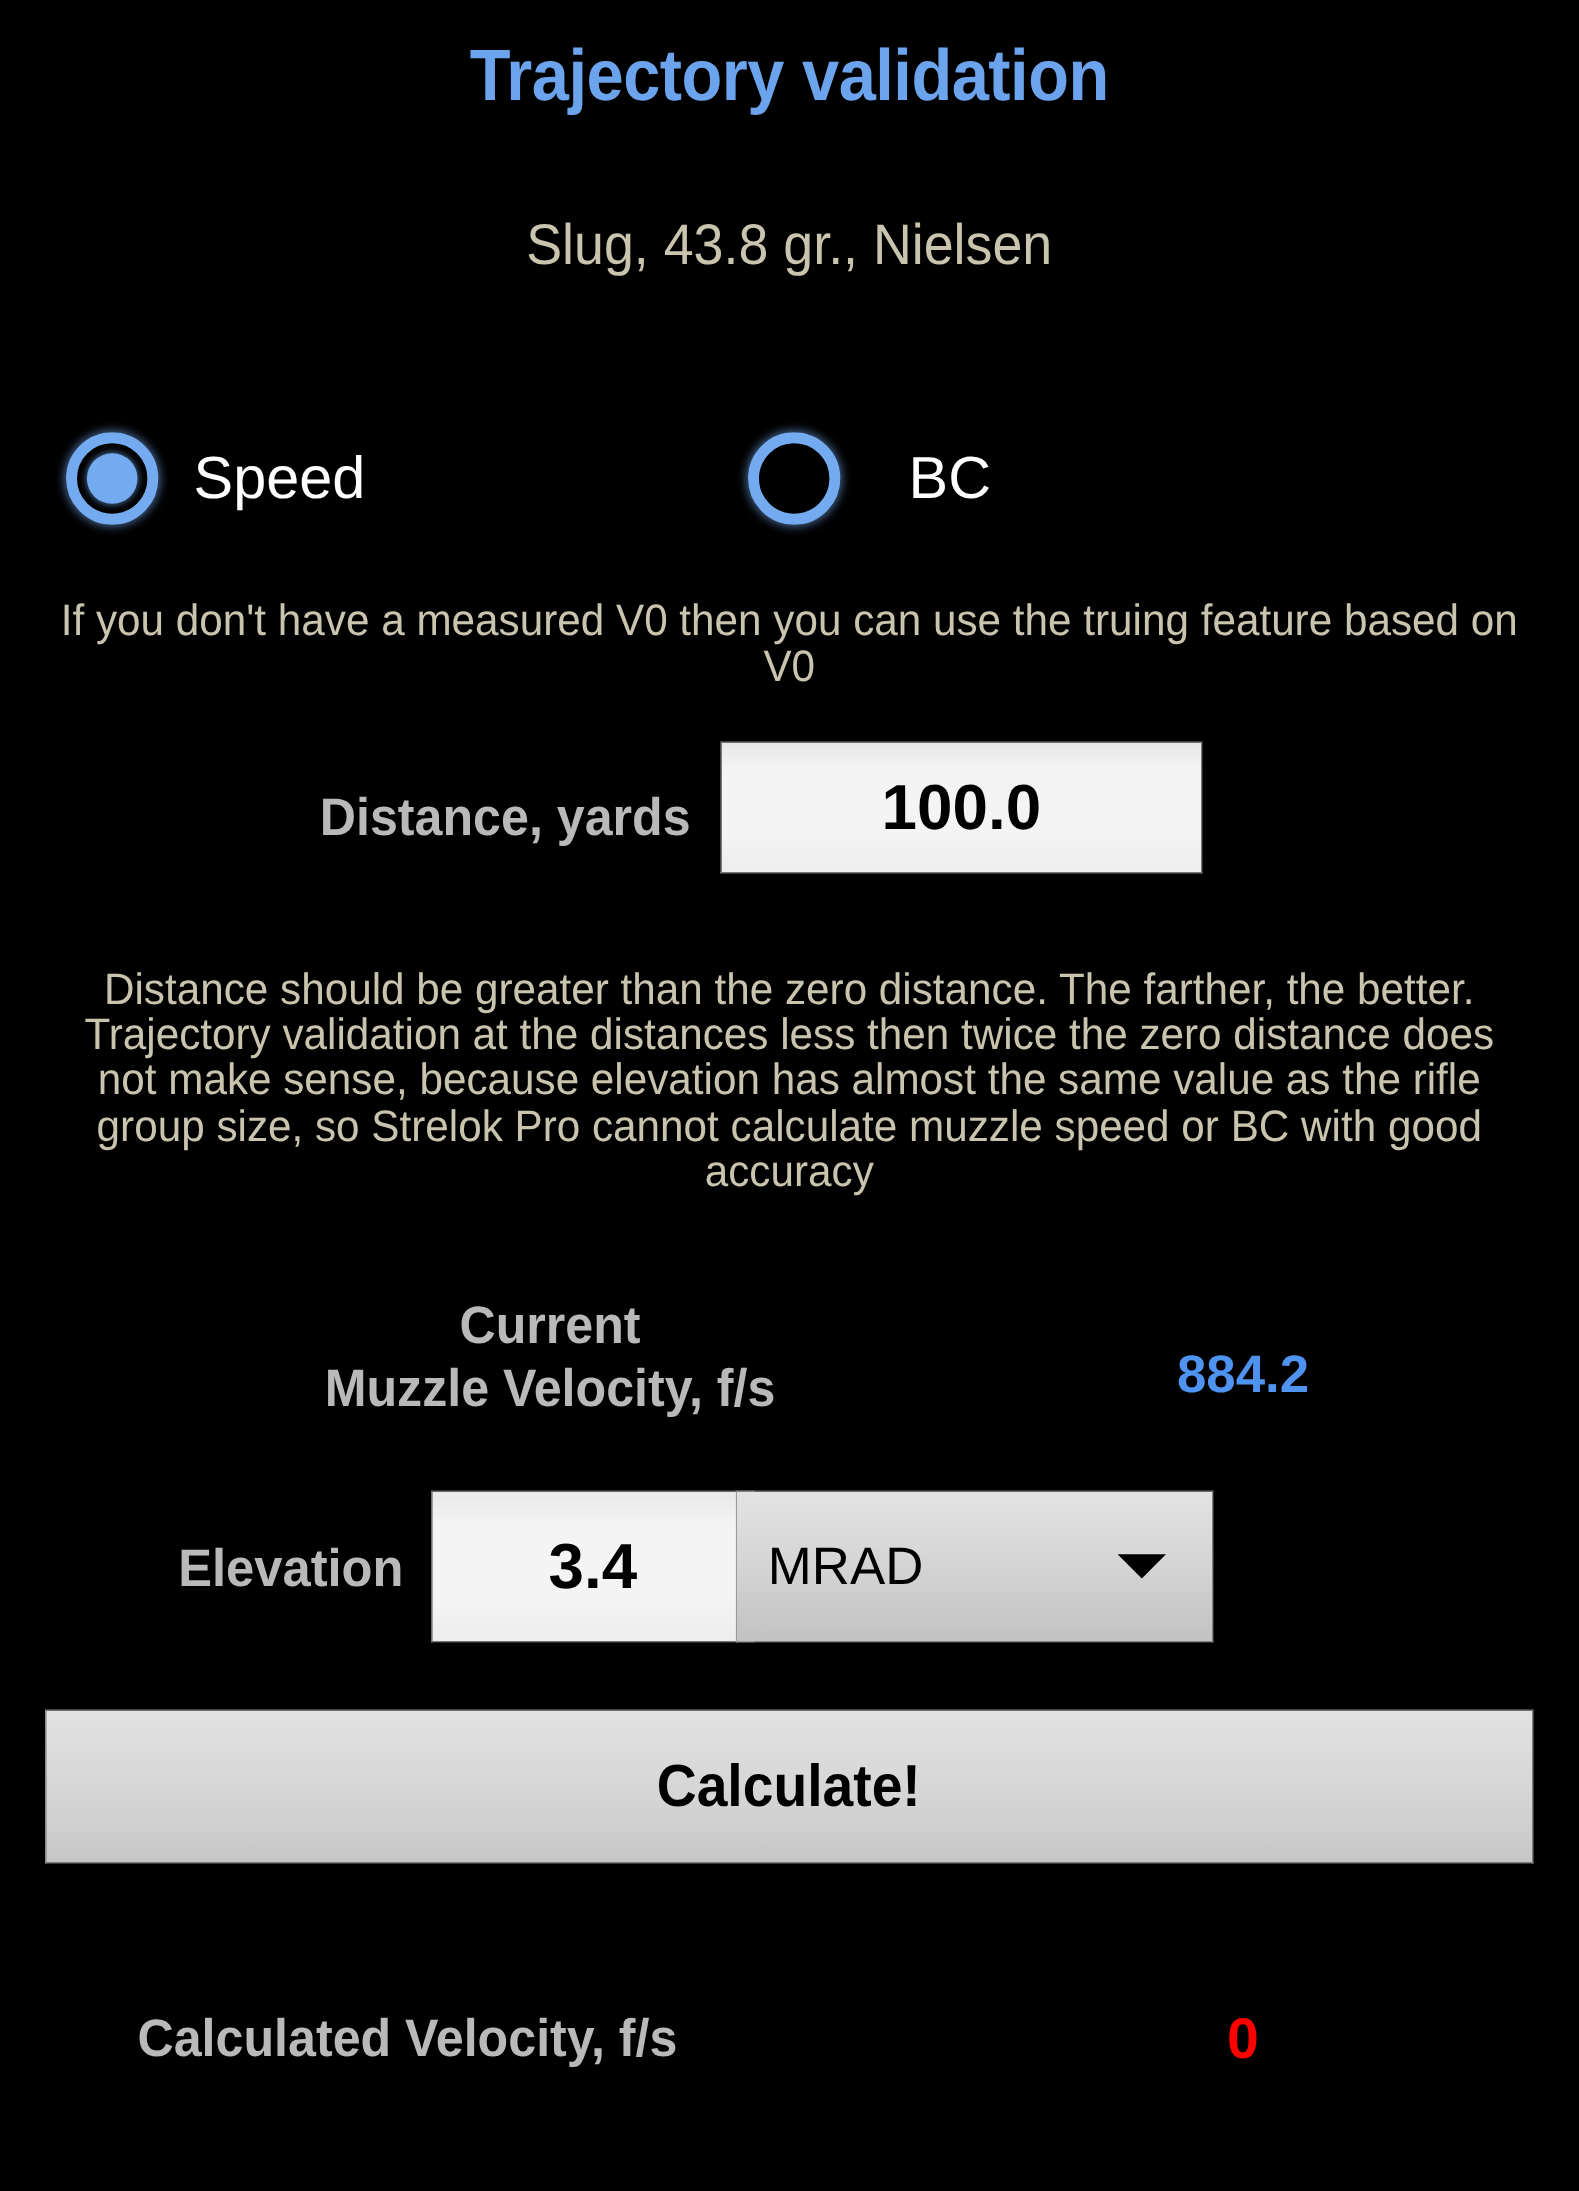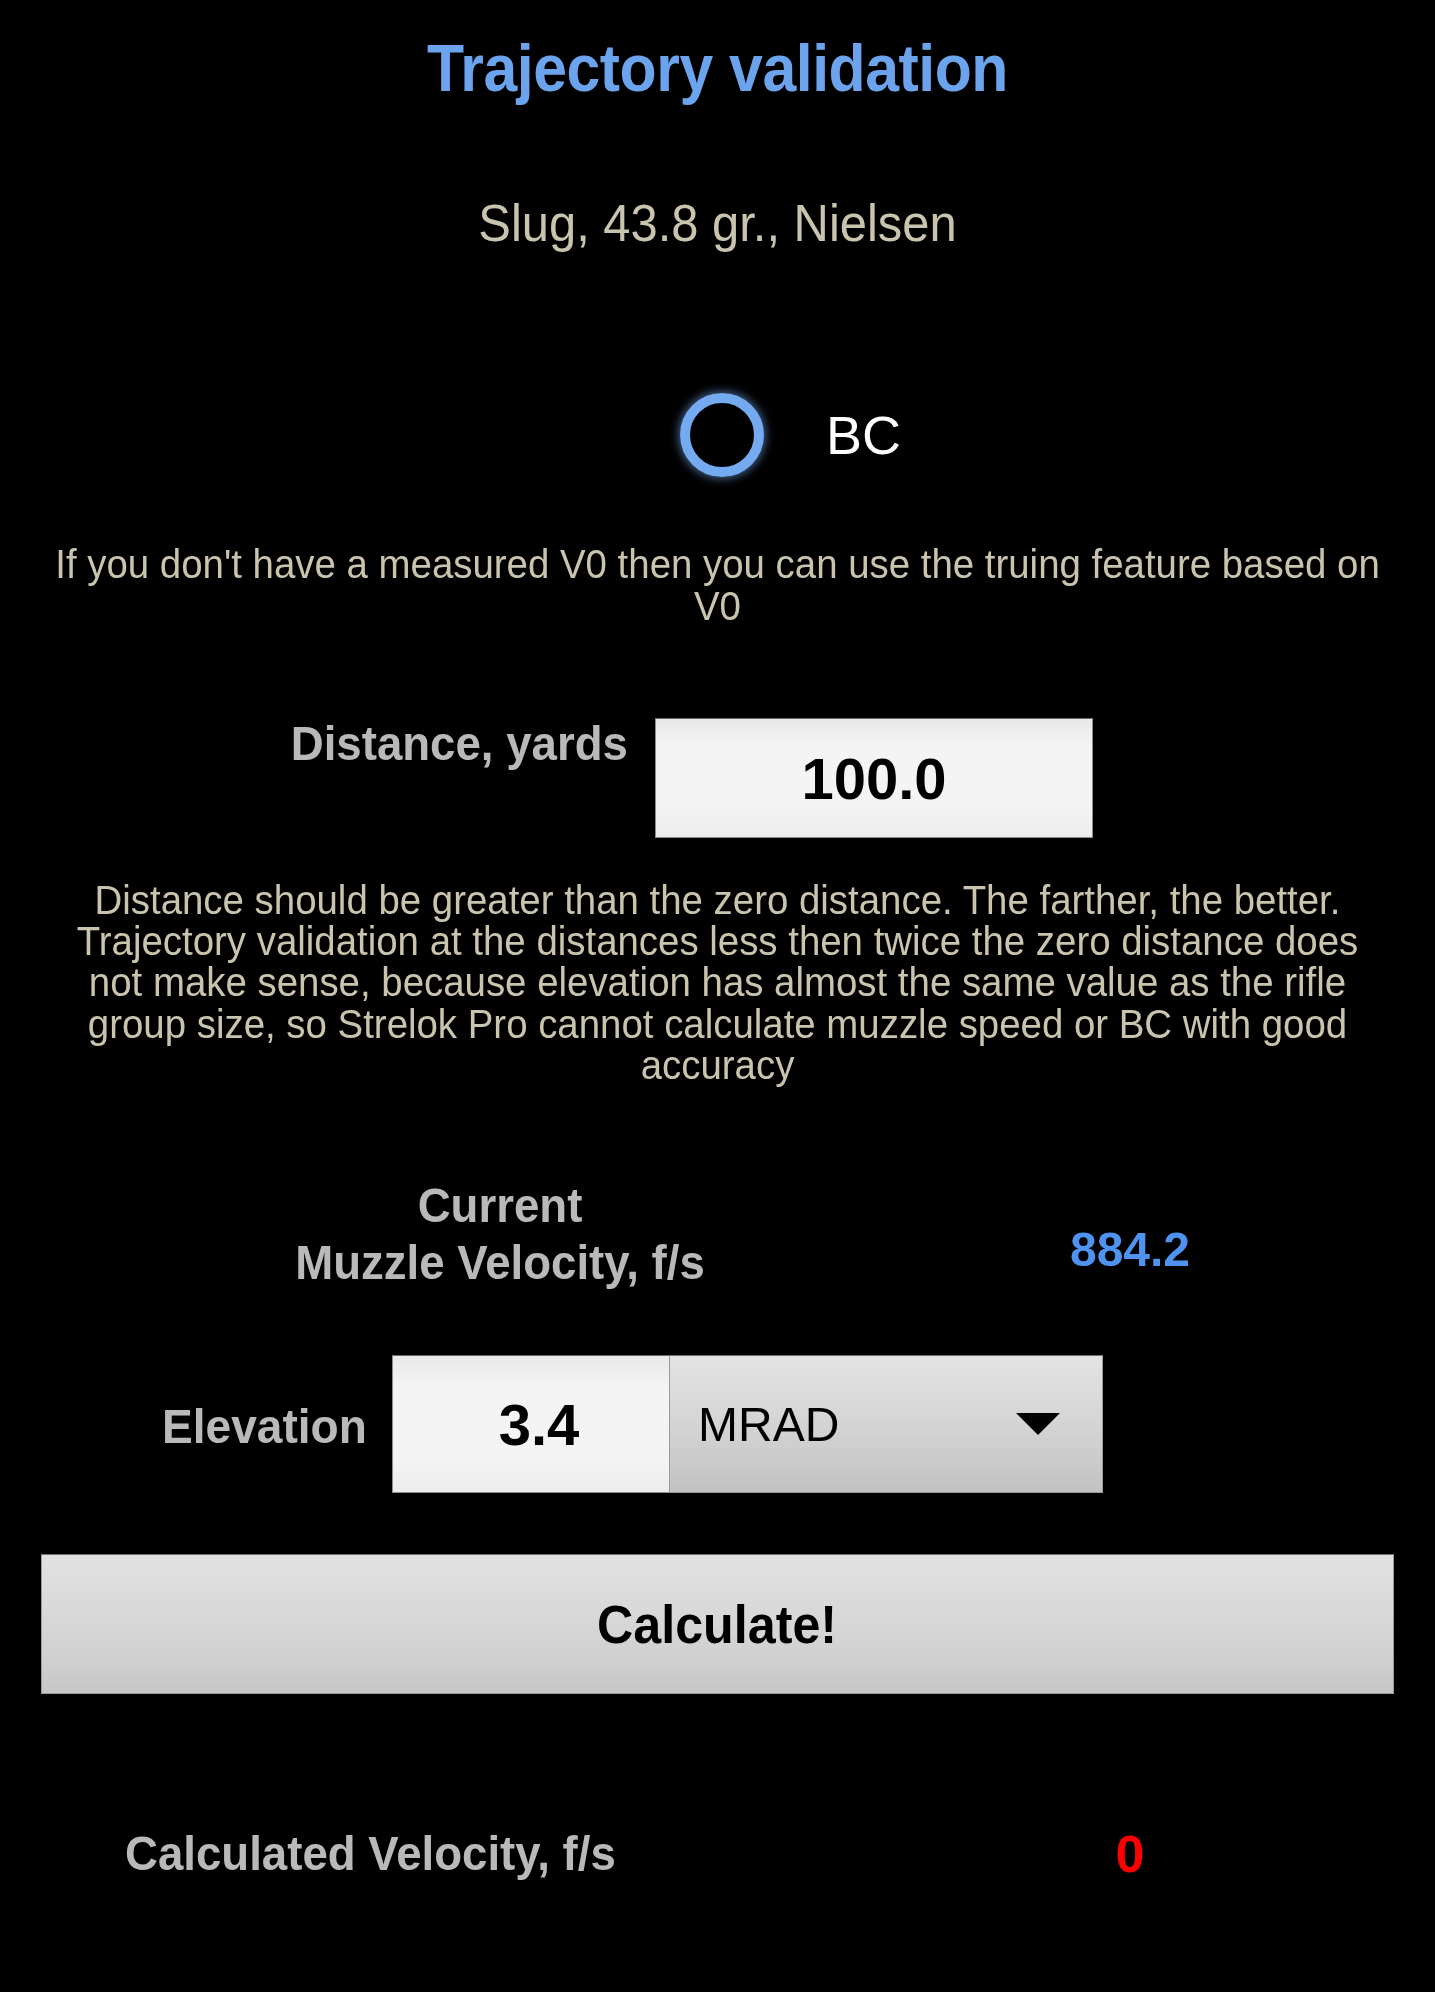--- a/index.html
+++ b/index.html
@@ -141,21 +141,20 @@
     align-items: center;
     justify-content: center;
   }
   .dist-input {
     position: absolute;
     left: 655px;
     top: 0;
     width: 438px;
     height: 120px;
     font-size: 58px;
-    margin-top: 44px;
   }
 
   
   .cmv-row {
     position: absolute;
     top: 1178px;
     left: 0;
     width: 1435px;
     height: 120px;
   }
@@ -294,20 +293,26 @@
 <body>
 
 <div class="screen">
 
   <div class="title">Trajectory validation</div>
 
   <div class="subtitle">Slug, 43.8 gr., Nielsen</div>
 
   <div class="radio-row">
 
+    <div class="radio-item speed">
+      <span class="radio-ring">
+        <span class="dot"></span>
+      </span>
+      <span class="radio-label">Speed</span>
+    </div>
 
     <div class="radio-item bc">
       <span class="radio-ring off">
         
       </span>
       <span class="radio-label">BC</span>
     </div>
 
   </div>
 

